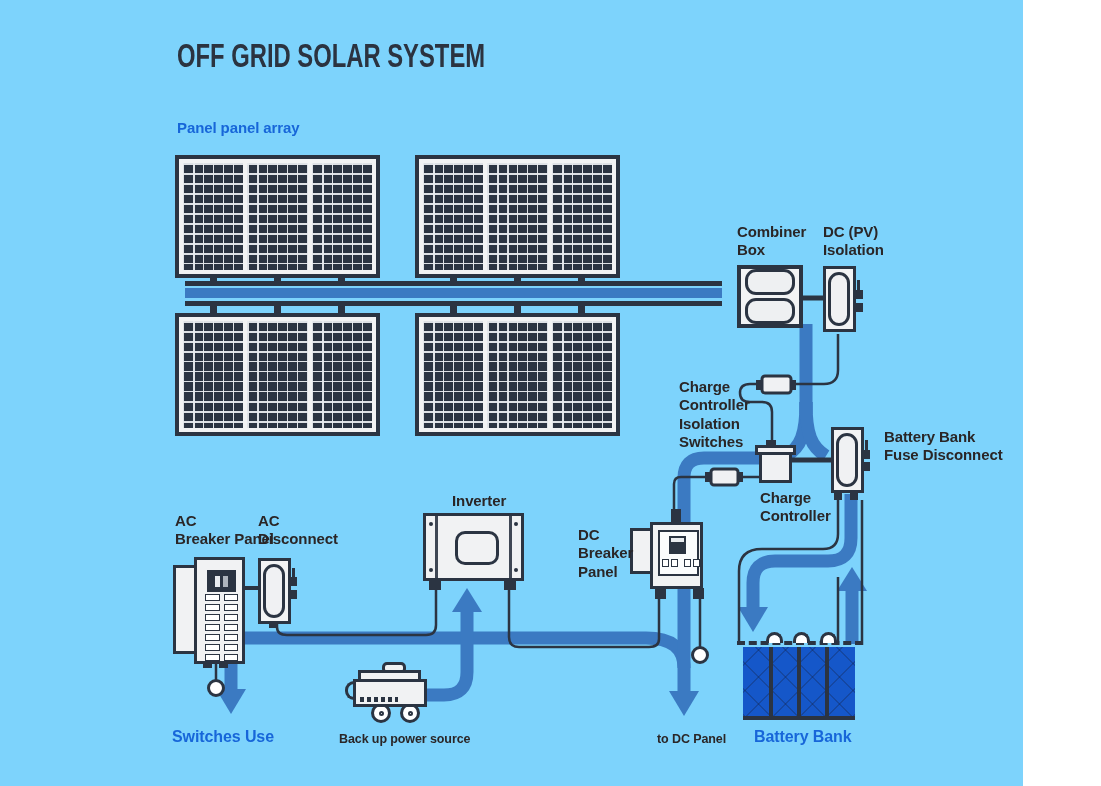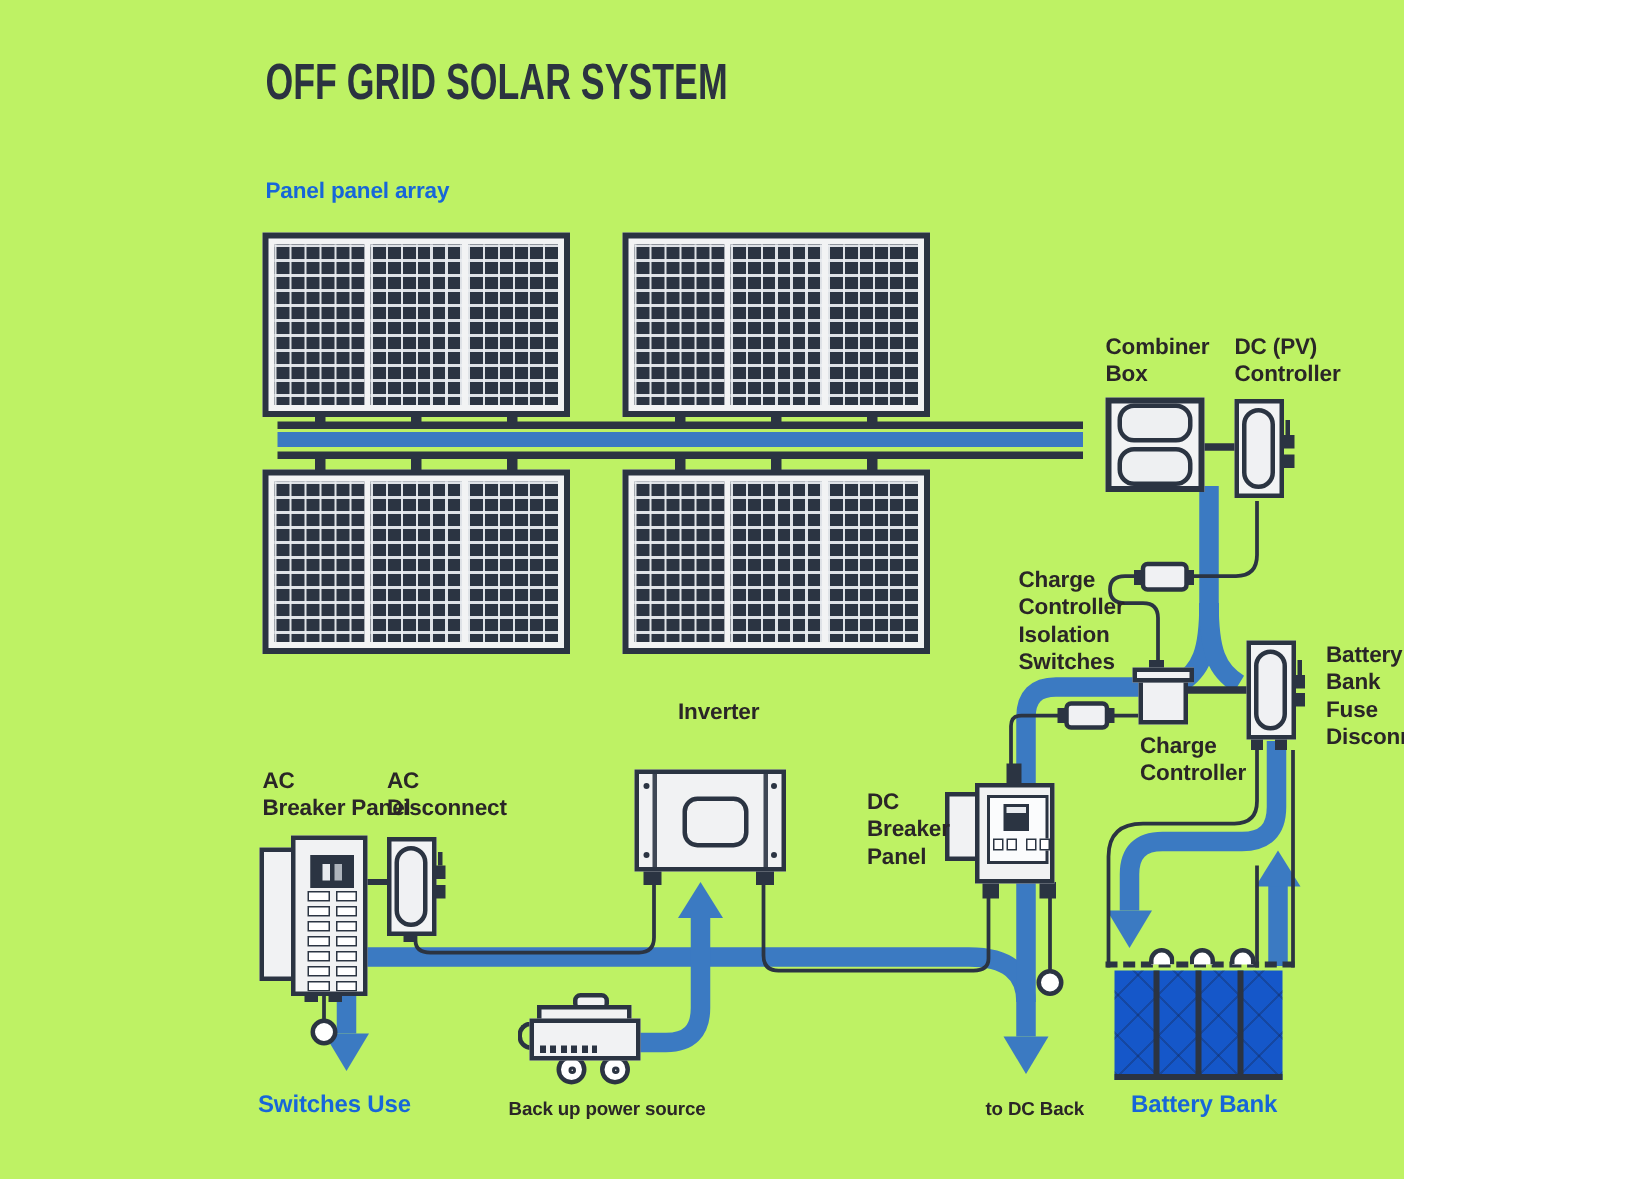--- a/index.html
+++ b/index.html
@@ -1,16 +1,16 @@
 <!DOCTYPE html>
 <html><head>
 <meta charset="utf-8">
 <style>
   html,body{margin:0;padding:0;background:#ffffff;font-family:"Liberation Sans",sans-serif;}
-  #stage{position:relative;width:936px;height:786px;background:#bef264;overflow:hidden;}
+  #stage{position:relative;width:1023px;height:786px;background:#7dd3fc;overflow:hidden;}
   .abs{position:absolute;box-sizing:border-box;}
   svg{position:absolute;left:0;top:0;}
   .lbl{position:absolute;white-space:pre-line;color:#2a2627;font-weight:bold;font-size:15px;line-height:1.22;letter-spacing:-0.1px;}
   .lbl-blue{color:#1766d9;font-size:16px;line-height:1.1;}
   .title{position:absolute;left:177px;top:36px;font-size:34px;font-weight:800;color:#2b3340;letter-spacing:0px;transform:scaleX(0.70);transform-origin:left top;white-space:nowrap;}
   .box{background:#f2f3f4;border:3.5px solid #2b3442;}
   .panel-group{border:4px solid #2b3442;background:#f2f3f4;padding:4px;display:flex;gap:4px;width:205px;height:123px;}
   .panel{flex:1;background-color:#2b3442;
     background-image:
       repeating-linear-gradient(to right, rgba(232,235,239,.95) 0 1.5px, transparent 1.5px 10px),
@@ -229,35 +229,35 @@
       <div class="bat-divider" style="left: 26px;"></div>
       <div class="bat-divider" style="left: 54px;"></div>
       <div class="bat-divider" style="left: 82px;"></div>
     </div>
 
   <div class="title">OFF GRID SOLAR SYSTEM</div>
   <div class="lbl lbl-blue" style="left:177px;top:120px;font-size:15px;">Panel panel array</div>
   <div class="lbl" style="left:737px;top:223px;">Combiner
 Box</div>
   <div class="lbl" style="left:823px;top:223px;">DC (PV)
-Controller</div>
+Isolation</div>
   <div class="lbl" style="left:679px;top:378px;">Charge
 Controller
 Isolation
 Switches</div>
   <div class="lbl" style="left:760px;top:489px;">Charge
 Controller</div>
   <div class="lbl" style="left:884px;top:428px;">Battery Bank
 Fuse Disconnect</div>
-  <div class="lbl" style="left:452px;top:466px;">Inverter</div>
+  <div class="lbl" style="left:452px;top:492px;">Inverter</div>
   <div class="lbl" style="left:175px;top:512px;">AC
 Breaker Panel</div>
   <div class="lbl" style="left:258px;top:512px;">AC
 Disconnect</div>
   <div class="lbl" style="left:578px;top:526px;">DC
 Breaker
 Panel</div>
   <div class="lbl lbl-blue" style="left:172px;top:728px;">Switches Use</div>
   <div class="lbl" style="left:339px;top:732px;font-size:12.5px;">Back up power source</div>
-  <div class="lbl" style="left:657px;top:732px;font-size:12.5px;">to DC Back</div>
+  <div class="lbl" style="left:657px;top:732px;font-size:12.5px;">to DC Panel</div>
   <div class="lbl lbl-blue" style="left:754px;top:728px;">Battery Bank</div>
 
 </div>
 
 </body></html>

